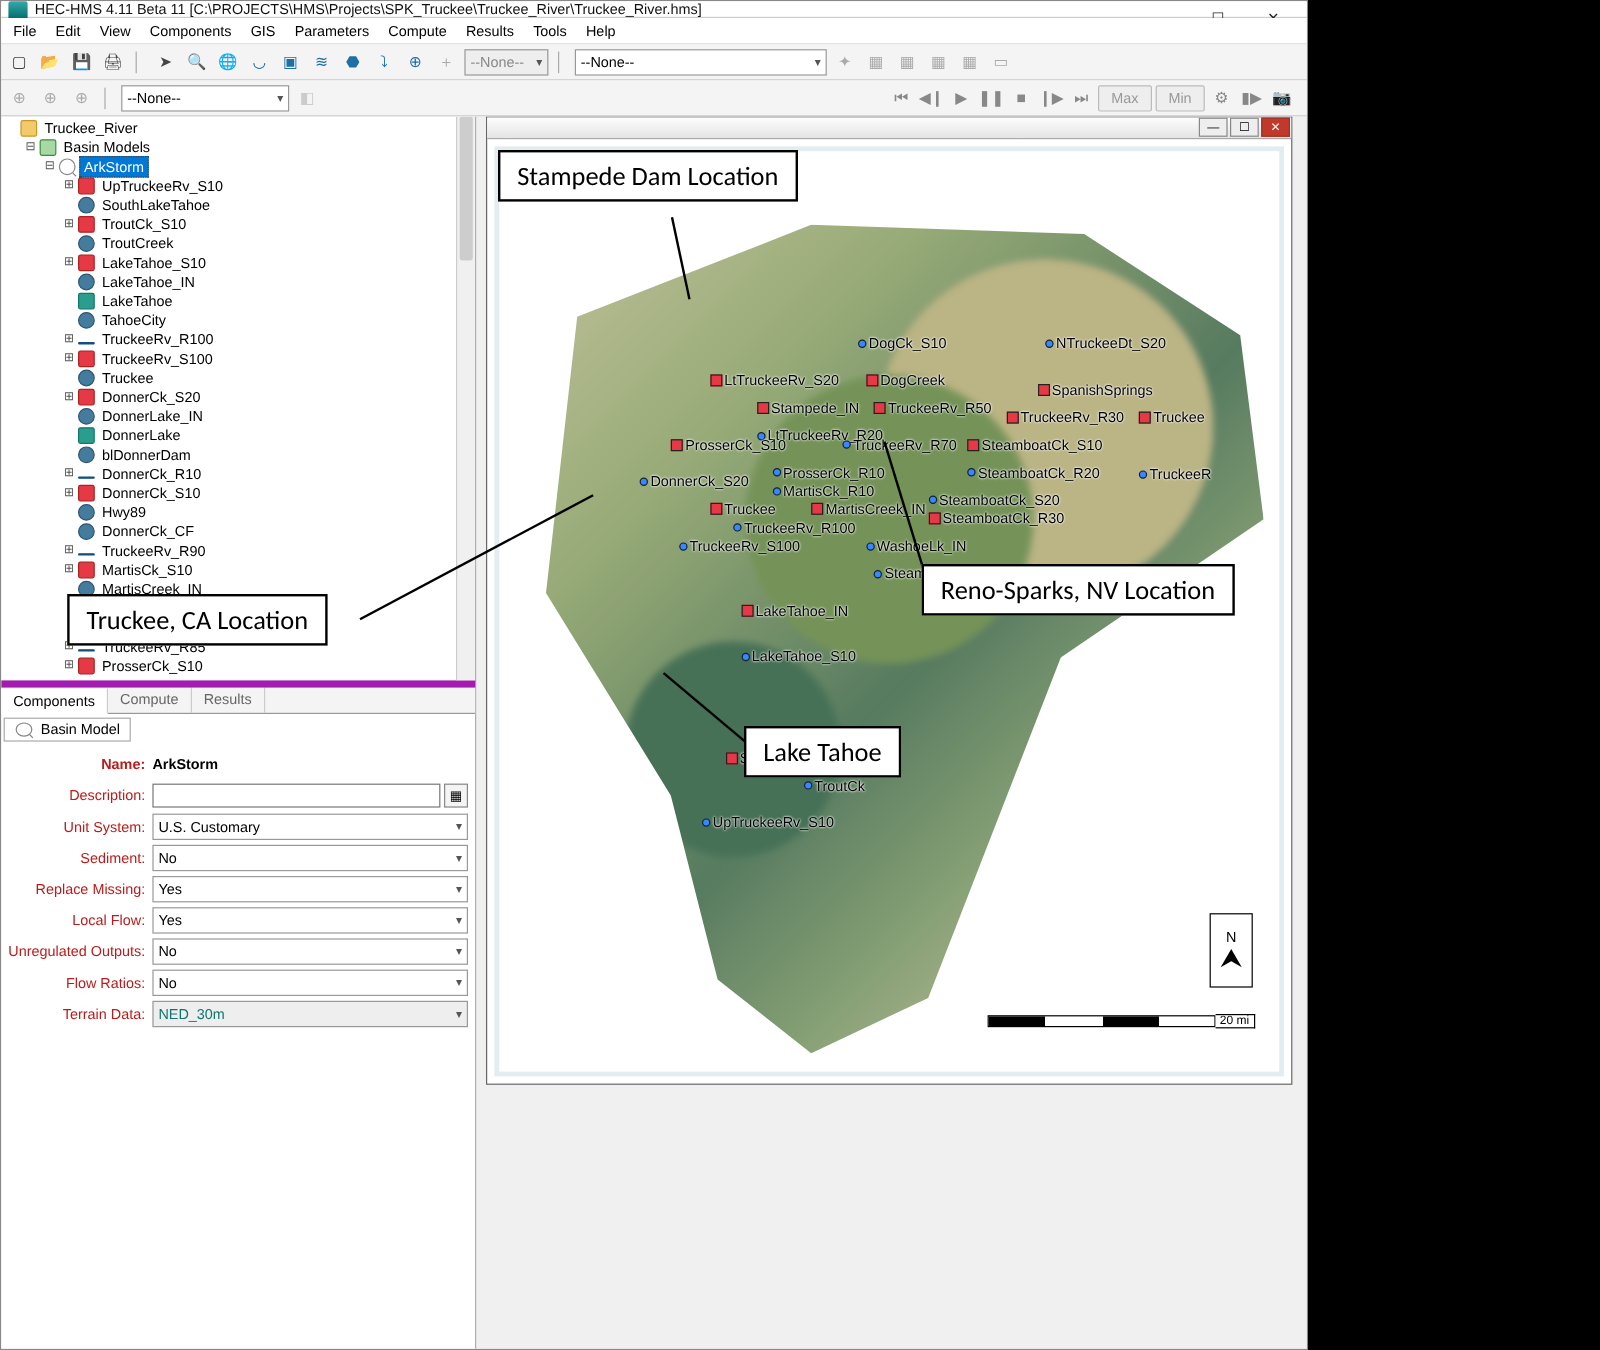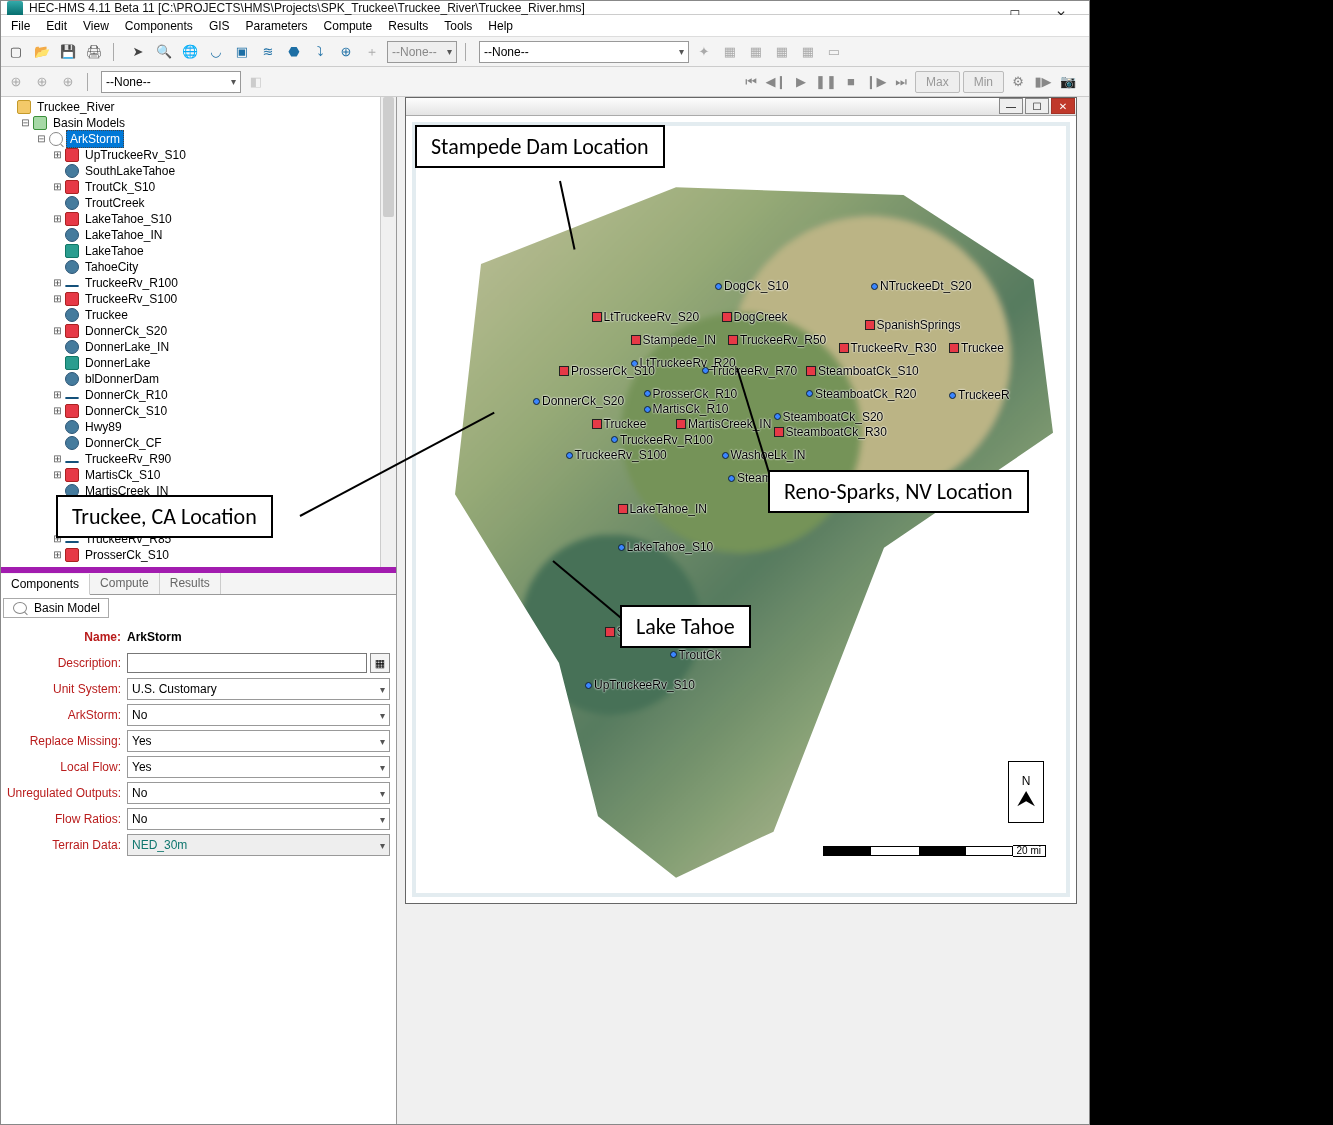--- a/index.html
+++ b/index.html
@@ -372,21 +372,21 @@
         <div id="formrows">
               <div class="frow">
                 <div class="flabel">Unit System:</div>
                 <div class="fval">
                   <div class="combo">
                     <span>U.S. Customary</span>
                   </div>
                 </div>
               </div>
               <div class="frow">
-                <div class="flabel">ArkStorm:</div>
+                <div class="flabel">Sediment:</div>
                 <div class="fval">
                   <div class="combo">
                     <span>No</span>
                   </div>
                 </div>
               </div>
               <div class="frow">
                 <div class="flabel">Replace Missing:</div>
                 <div class="fval">
                   <div class="combo">

